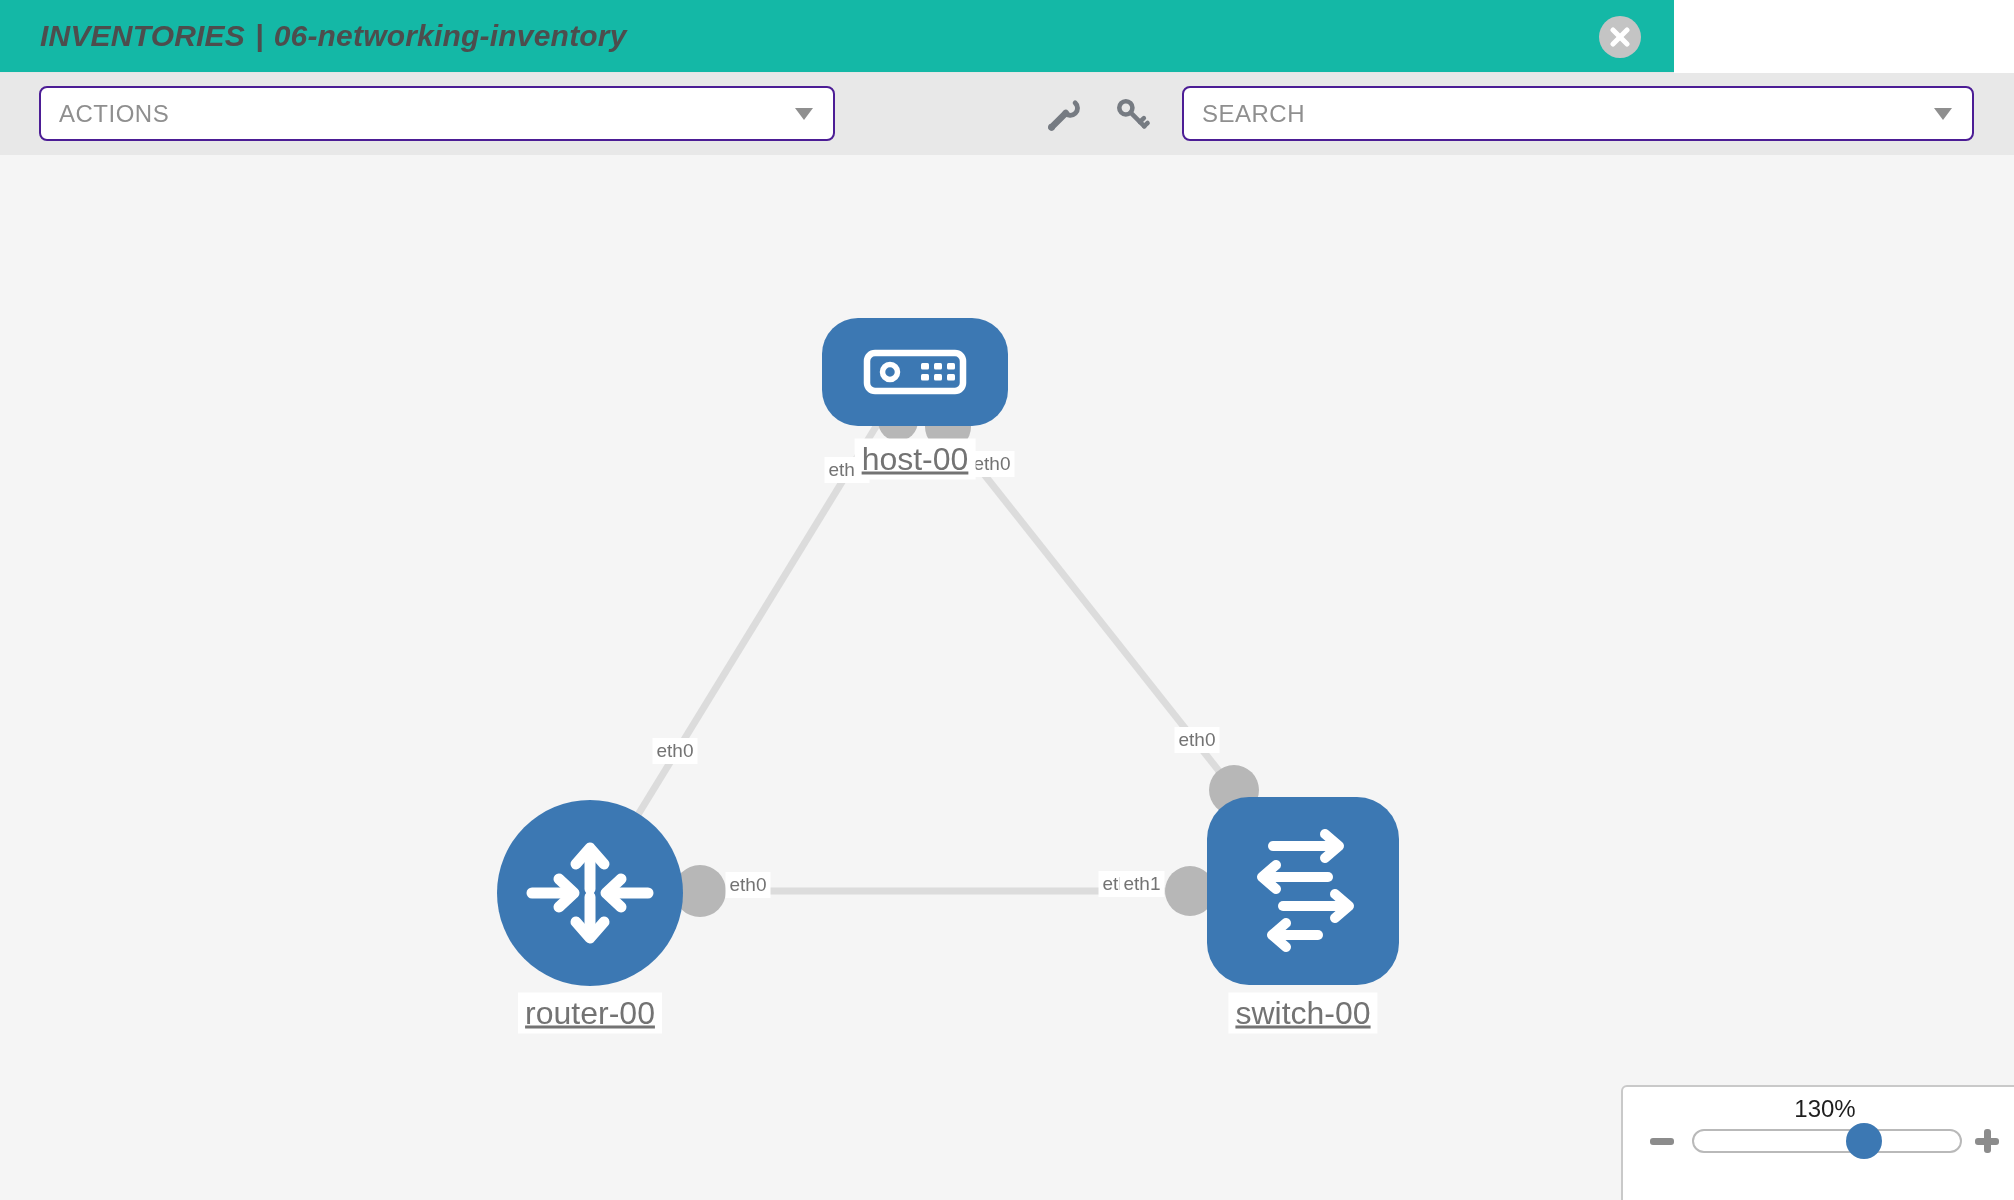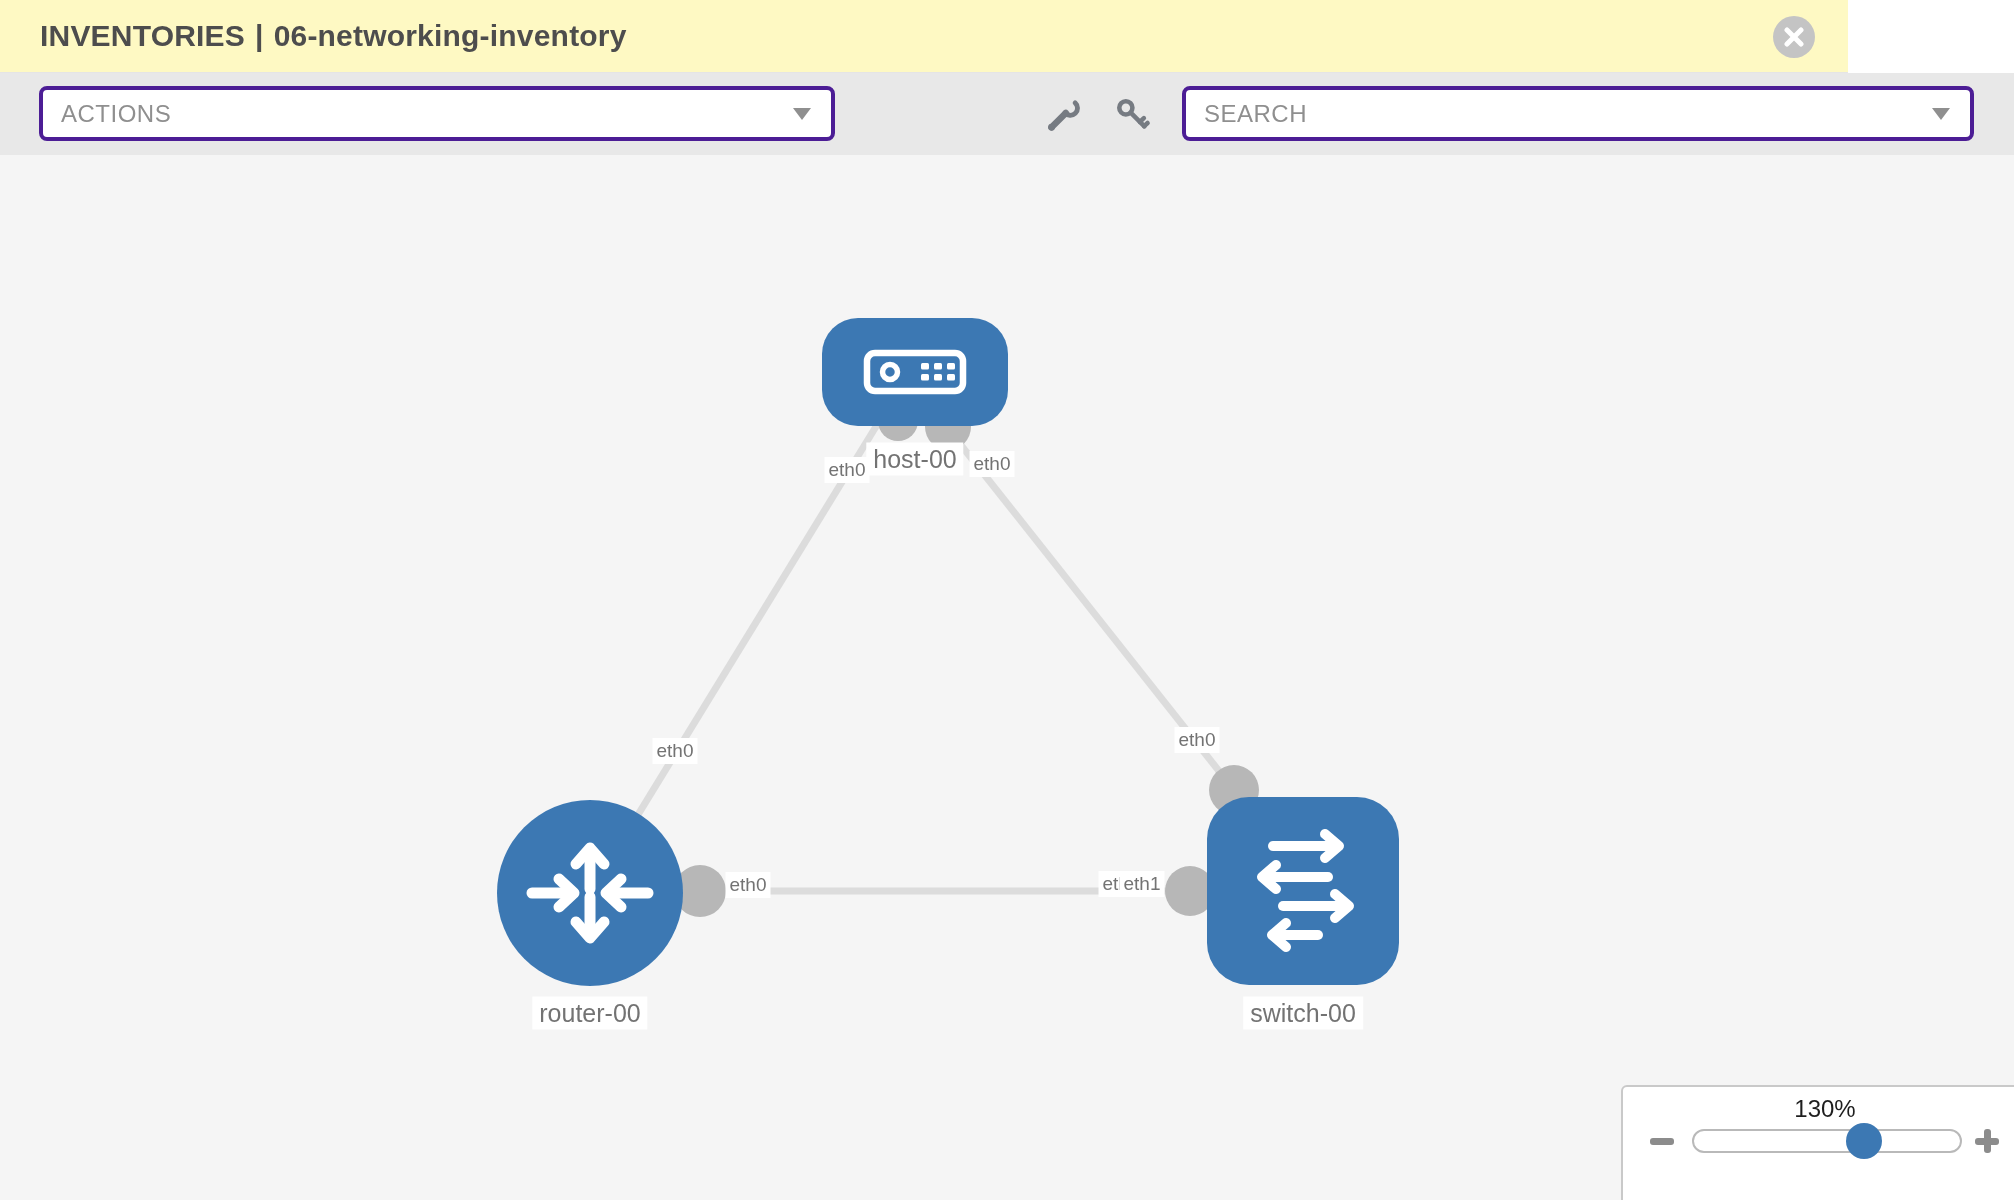--- a/index.html
+++ b/index.html
@@ -1,41 +1,41 @@
 <!DOCTYPE html>
 <html><head>
 <meta charset="utf-8">
 <style>
   html,body{margin:0;padding:0;overflow:hidden;background:#fff;}
   #app{position:relative;width:2014px;height:1200px;font-family:"Liberation Sans","DejaVu Sans",sans-serif;overflow:hidden;}
 
   
-  #header{position:absolute;left:0;top:0;width:1848px;height:72px;background:#fef9c3;border-bottom:1px solid #e5e5e5;}
+  #header{position:absolute;left:0;top:0;width:1674px;height:72px;background:#14b8a6;border-bottom:1px solid #e5e5e5;font-style:italic;}
   #title{position:absolute;left:40px;top:0;height:72px;display:flex;align-items:center;font-size:30px;font-weight:700;color:#4d4d4d;letter-spacing:.2px;}
   #title span{margin-right:10px;}
   #title .sep{color:#4d4d4d;}
   #close-btn{position:absolute;right:33px;top:16px;width:42px;height:42px;border-radius:50%;background:#c4c4c4;display:flex;align-items:center;justify-content:center;cursor:pointer;}
 
   
   #toolbar{position:absolute;left:0;top:73px;width:2014px;height:82px;background:#e8e8e8;border-bottom:1px solid #d0d0d0;}
-  .select-box{position:absolute;top:13px;height:55px;background:#fff;border:4px solid #4c1d95;border-radius:8px;box-sizing:border-box;display:flex;align-items:center;cursor:pointer;}
+  .select-box{position:absolute;top:13px;height:55px;background:#fff;border:2px solid #4c1d95;border-radius:8px;box-sizing:border-box;display:flex;align-items:center;cursor:pointer;}
   .select-box .ph{margin-left:18px;font-size:24px;color:#8f8f8f;letter-spacing:.5px;}
   .caret{position:absolute;right:20px;top:50%;transform:translateY(-50%);width:0;height:0;border-left:9px solid transparent;border-right:9px solid transparent;border-top:12px solid #8f8f8f;}
   #actions-box{left:39px;width:796px;}
   #search-box{left:1182px;width:792px;align-items:center;}
   .tool-btn{position:absolute;top:22px;width:40px;height:40px;display:flex;align-items:center;justify-content:center;cursor:pointer;}
   #wrench-btn{left:1043px;}
   #key-btn{left:1113px;}
 
   
   #canvas{position:absolute;left:0;top:155px;width:2014px;height:1045px;background:#f5f5f5;}
   #topo-svg{position:absolute;left:0;top:0;}
   .lbl{position:absolute;transform:translate(-50%,-50%);background:#ffffff;color:#737373;white-space:nowrap;}
   .eth-label{font-size:19px;padding:2px 4px;}
-  .node-label{font-size:25px;padding:2px 7px;}
+  .node-label{font-size:32px;padding:2px 7px;text-decoration:underline;}
 
   
   #zoom-panel{position:absolute;left:1621px;top:1085px;width:424px;height:140px;background:#ffffff;border:2px solid #c9c9c9;border-radius:6px 0 0 0;box-sizing:border-box;}
   #zoom-level{position:absolute;left:202px;top:8px;transform:translateX(-50%);font-size:24px;color:#1e1e1e;}
   #zoom-out{position:absolute;left:25px;top:40px;width:28px;height:28px;cursor:pointer;}
   #zoom-out .hbar{position:absolute;left:2px;top:11px;width:24px;height:7px;background:#8c8c8c;border-radius:3px;}
   #zoom-in{position:absolute;left:350px;top:40px;width:28px;height:28px;cursor:pointer;}
   #zoom-in .hbar{position:absolute;left:2px;top:11px;width:24px;height:7px;background:#8c8c8c;border-radius:3px;}
   #zoom-in .vbar{position:absolute;left:10.5px;top:2px;width:7px;height:24px;background:#8c8c8c;border-radius:3px;}
   #zoom-track{position:absolute;left:69px;top:42px;width:270px;height:24px;background:#fff;border:2px solid #b9b9b9;border-radius:14px;box-sizing:border-box;cursor:pointer;}

